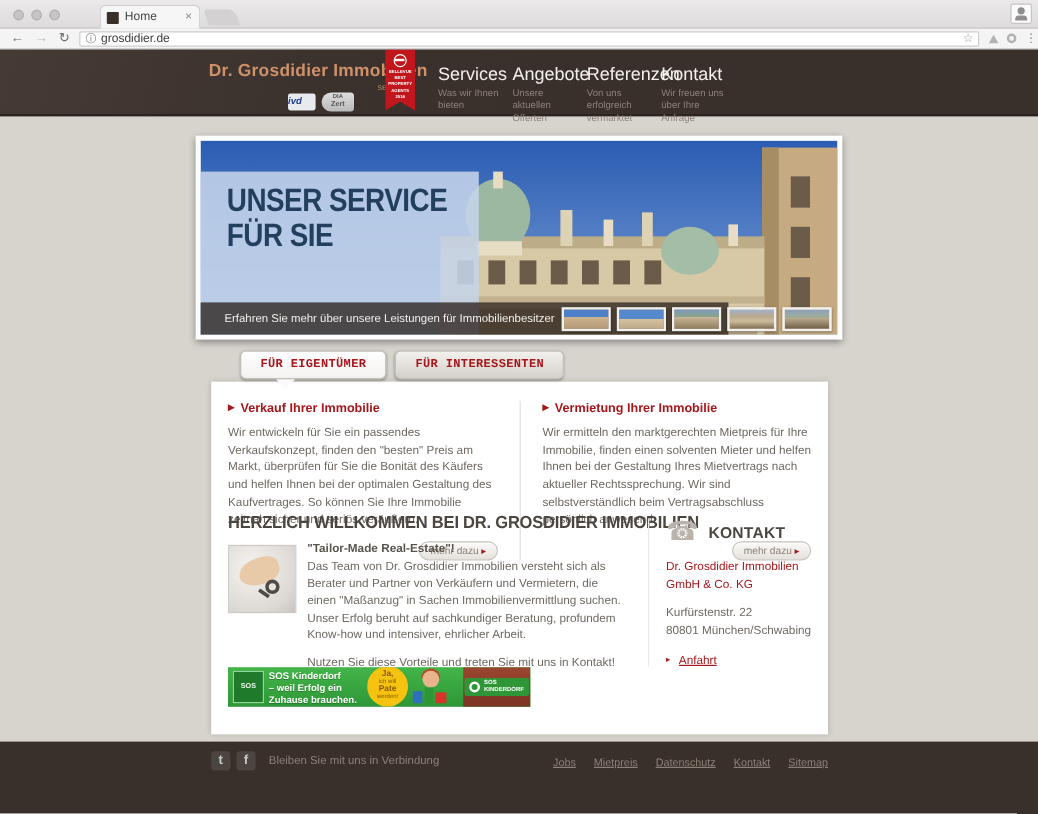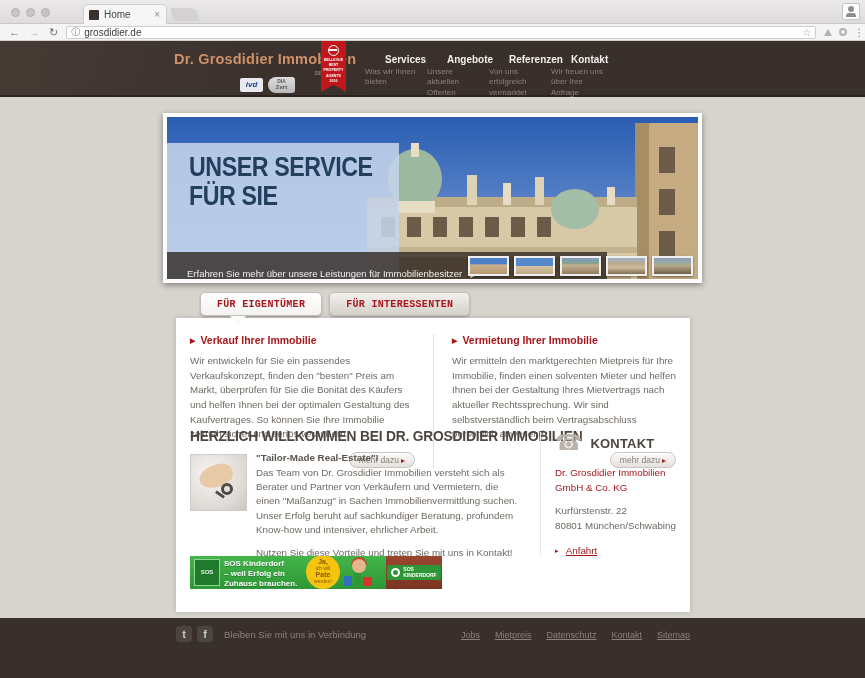--- a/index.html
+++ b/index.html
@@ -39,47 +39,47 @@
   .ext-ic2 { width:8px;height:8px;border-radius:50%;border:2px solid #b3b1b1; margin-left:7px; }
   .menu-dots { font-size:10px; color:#7d7d7d; margin-left:7px; letter-spacing:0; }
 
   
   .site-header { position:absolute; top:41px; left:0; width:865px; height:56px;
     background:linear-gradient(105deg,#463a34 0%,#3b322e 30%,#39302c 55%); border-bottom:2px solid #2a2320; z-index:10;}
   .logo { position:absolute; left:174px; top:10px; width:175px; cursor:pointer; }
   .logo-title { font-size:14.5px; font-weight:bold; color:#cf9169; letter-spacing:0.2px; white-space:nowrap; }
   .logo-since { position:absolute; right:4px; top:17px; font-size:7.5px; color:#a98764; }
   .badge-ivd { position:absolute; left:66px; top:27px; width:23px; height:14px; background:#e9e9f0;
-    border-radius:2px; text-align:center; font-size:8px; font-weight:bold; font-style:italic;
+    border-radius:2px; text-align:left; font-size:8px; font-weight:bold; font-style:italic;
     color:#1d3f8f; line-height:14px; }
   .badge-dia { position:absolute; left:94px; top:26px; width:27px; height:16px;
     background:linear-gradient(#dedede,#b9b9b9); border-radius:8px 3px 3px 8px; text-align:center;
     color:#555; line-height:1; padding-top:2px; }
   .badge-dia .l1{font-size:5px;font-weight:bold;} .badge-dia .l2{font-size:6px;font-weight:bold;}
   .ribbon { position:absolute; left:321px; top:0; width:25px; height:51px; background:#c0161c;
     clip-path:polygon(0 0,100% 0,100% 100%,50% 86%,0 100%); text-align:center; }
   .globe { width:11px; height:11px; border:1.5px solid #fff; border-radius:50%; margin:4px auto 1px; position:relative;}
   .globe:after { content:""; position:absolute; left:0; top:3px; width:8px; height:2px; background:#fff; }
   .ribbon .rl { color:#fff; font-size:4px; line-height:1.3; transform:scale(.9); font-weight:bold; }
   .main-nav { position:absolute; left:365px; top:13px; display:flex; }
   .nav-item { width:58px; margin-right:4px; cursor:pointer; }
-  .nav-label { font-size:10px; font-weight:bold; color:#f3efec; margin-bottom:2px;margin-left:20px; }
+  .nav-label { font-size:15px; font-weight:normal; color:#f3efec; margin-bottom:2px; }
   .nav-sub { font-size:8px; color:#8d8078; line-height:1.3; }
 
   
   .hero { position:absolute; left:163px; top:113px; width:539px; height:170px; background:#fdfdfd;
     padding:4px; box-shadow:0 2px 6px rgba(0,0,0,.4); z-index:5; }
   .hero-inner { position:relative; width:531px; height:162px; overflow:hidden;padding-left:20px; }
   .hero-inner svg { position:absolute; left:0; top:0; }
   .hero-overlay { position:absolute; left:0; top:26px; width:232px; height:136px;
     background:rgba(197,212,234,.87); }
   .hero-title { position:absolute; left:22px; top:36px; color:#223f5e; font-weight:bold;
     font-size:27px; line-height:1.07; transform:scaleX(.86); transform-origin:left top; letter-spacing:-0.5px; }
   .hero-strip { position:absolute; left:0; bottom:0; width:440px; height:27px;
-    background:rgba(44,34,28,.78); display:flex; align-items:flex-end; }
+    background:rgba(44,34,28,.78); display:flex; align-items:center; }
   .hero-caption { font-size:9.5px; color:#f2efec; margin-left:20px; }
   .hero-caption-arrow { font-size:8px; color:#fff; margin-left:8px; }
   .thumbs { position:absolute; right:5px; bottom:3px; display:flex; }
   .thumb { width:41px; height:20px; border:2px solid #f2f0ee; margin-left:5px;
     box-shadow:0 1px 2px rgba(0,0,0,.4); cursor:pointer; }
   .thumb.t1{background:linear-gradient(180deg,#4d80c6 0%,#4d80c6 40%,#cbb28d 41%,#b39a74 100%);}
   .thumb.t2{background:linear-gradient(180deg,#5688cc 0%,#5688cc 48%,#d6c3a0 49%,#bda887 100%);}
   .thumb.t3{background:linear-gradient(180deg,#7d9bc2 0%,#8aa383 40%,#c8b494 41%,#8f7c5e 100%);}
   .thumb.t4{background:linear-gradient(180deg,#9fb3ce 0%,#b9a98c 35%,#cdbb9c 60%,#7e6d52 100%);}
   .thumb.t5{background:linear-gradient(180deg,#8ba1bd 0%,#a3ad90 45%,#b8a98d 46%,#6e5f47 100%);}

